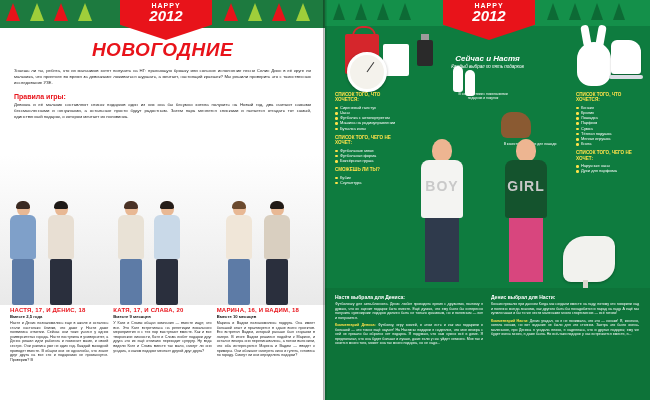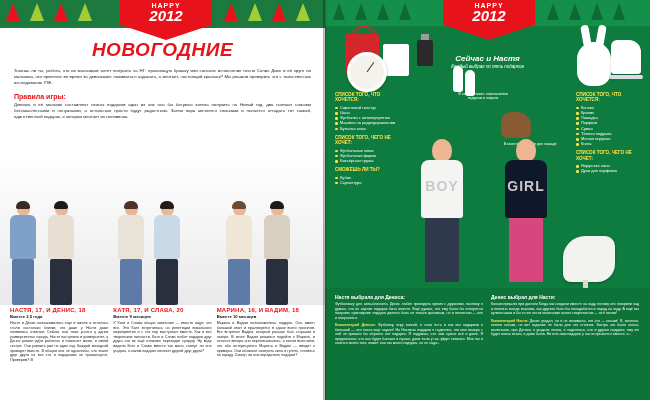--- a/index.html
+++ b/index.html
@@ -465,21 +465,21 @@
 
     <div class="teen-r" style="left:96px">
       <div class="head"></div>
       <div class="body" style="background:#f4f4f2">
         <div class="shirtword">BOY</div>
       </div>
       <div class="legs"></div>
     </div>
     <div class="teen-r" style="left:180px">
       <div class="head"></div>
-      <div class="body" style="background:#0f172a">
+      <div class="body" style="background:#14532d">
         <div class="shirtword">GIRL</div>
       </div>
       <div class="legs" style="background:#d8467e"></div>
     </div>
 
     <div class="rp-bottom">
       <div class="rcol">
         <div class="rt">Настя выбрала для Дениса:</div>
         <div class="rtxt">Футболочку для авто-блокнота. Денис любит проводить время с друзьями, поэтому я думаю, что он оценит подарок быть вместе. Ещё думаю, что ему было бы интересно получить сувенирчик: подарок должен быть не только красивым, но и полезным — вот и получается.</div>
         <div class="rc">

